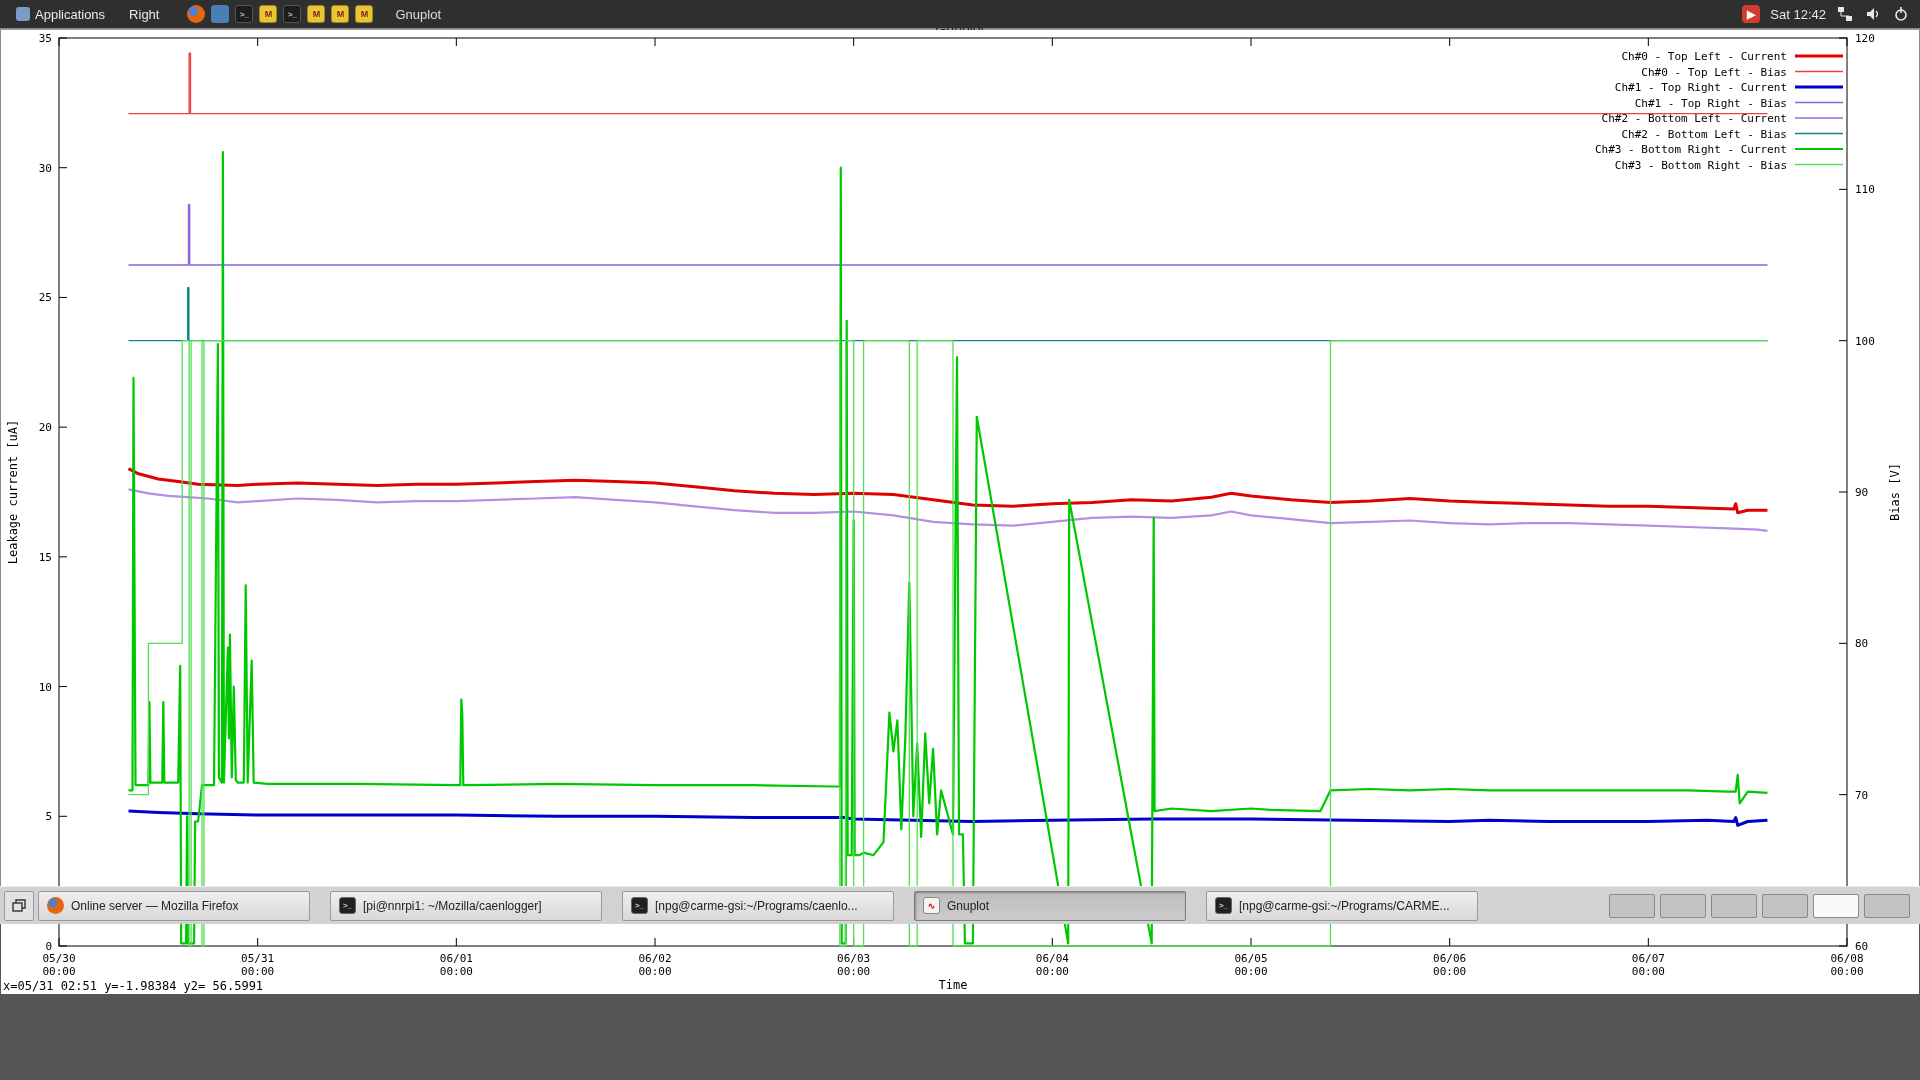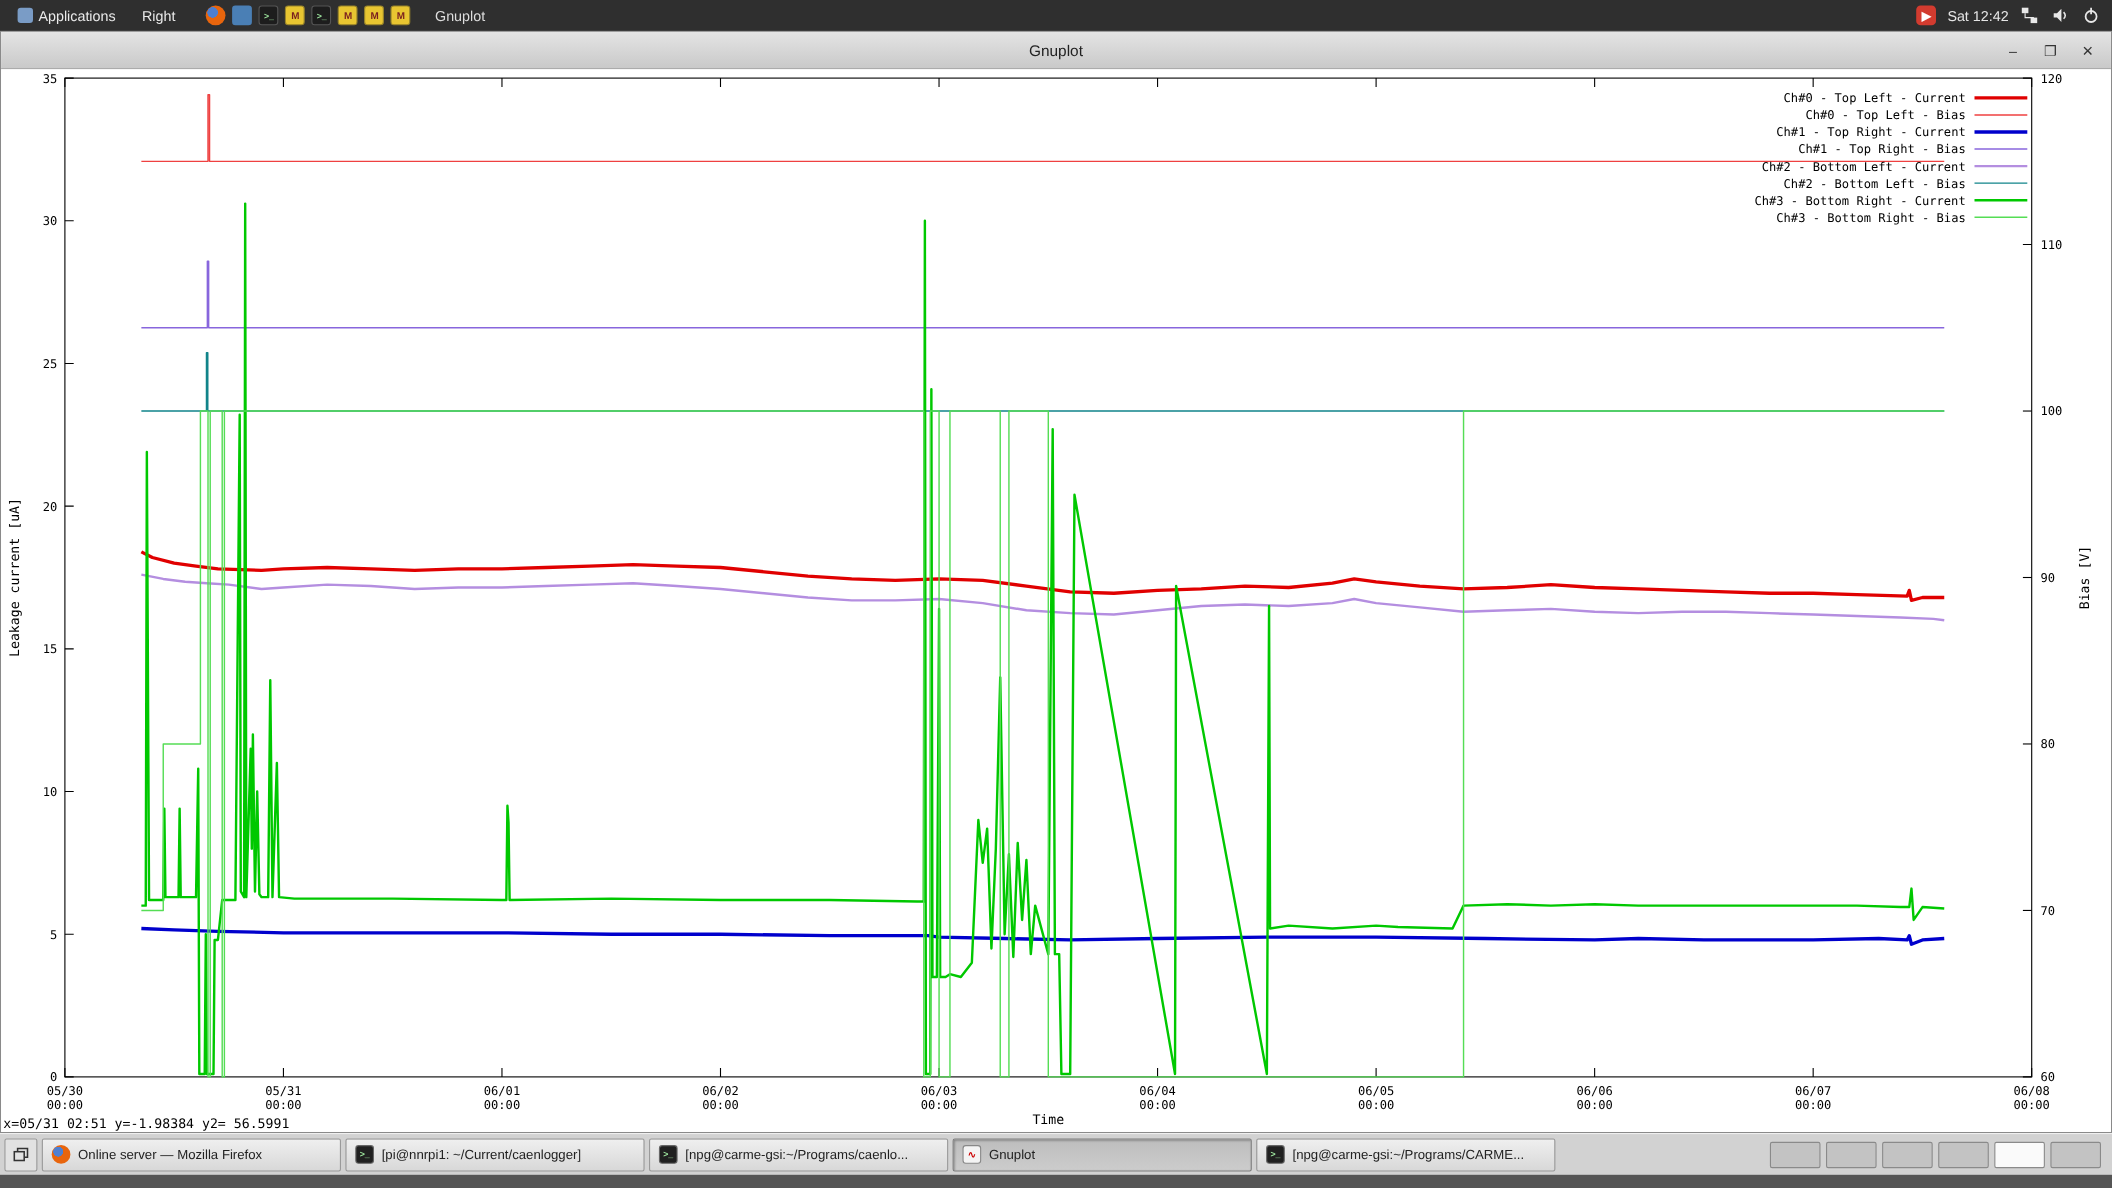--- a/index.html
+++ b/index.html
@@ -1,18 +1,18 @@
 <!DOCTYPE html>
 <html><head>
 <meta charset="utf-8">
 <style>
   * { margin:0; padding:0; box-sizing:border-box; }
   html,body { width:1920px; height:1080px; overflow:hidden; background:#555;
               font-family:"Liberation Sans", sans-serif; }
-  .screen { position:absolute; inset:0; width:1920px; height:1068px; }
+  .screen { position:absolute; inset:0; width:1920px; height:924px; }
 
   
   .panel { position:absolute; top:0; left:0; right:0; height:28px; background:#2f2f2f;
            color:#eaeaea; display:flex; align-items:center; font-size:13px; z-index:5; }
   .panel-left { display:flex; align-items:center; gap:4px; padding-left:6px; flex:1; }
   .menu { display:flex; align-items:center; gap:5px; padding:0 10px; height:28px; cursor:default; }
   .menu-glyph { width:14px; height:14px; border-radius:3px; background:#7a9cc6; display:inline-block; }
   .panel-apps { display:flex; align-items:center; gap:6px; margin-left:14px; }
   .p-app { width:18px; height:18px; border-radius:3px; display:flex; align-items:center;
            justify-content:center; font-size:9px; font-weight:bold; }
@@ -40,21 +40,21 @@
              font-size:12px; color:#000; background:#fff; }
 
   svg text { font-family:"DejaVu Sans Mono", monospace; fill:#000; }
 
   
   .taskbar { position:absolute; left:0; right:0; bottom:0; height:38px; background:#d2d2d2;
              border-top:1px solid #efefef; display:flex; align-items:center; padding:0 4px; gap:4px; }
   .show-desktop { width:30px; height:30px; background:#e2e2e2; border:1px solid #9a9a9a;
                   border-radius:2px; display:flex; align-items:center; justify-content:center; }
   .show-desktop svg { display:block; }
-  .task-buttons { display:flex; gap:4px; flex:1; }
+  .task-buttons { display:flex; gap:20px; flex:1; }
   .task-btn { width:272px; height:30px; display:flex; align-items:center; gap:7px; padding:0 8px;
               background:linear-gradient(#efefef,#d8d8d8); border:1px solid #9a9a9a; border-radius:2px;
               font-size:12px; color:#222; overflow:hidden; white-space:nowrap; cursor:default; }
   .task-btn.active { background:linear-gradient(#bdbdbd,#cccccc); border-color:#7c7c7c;
                      box-shadow:inset 1px 1px 2px rgba(0,0,0,.3); }
   .tb-icon { width:17px; height:17px; flex:0 0 auto; border-radius:3px; display:flex;
              align-items:center; justify-content:center; font-size:8px; font-weight:bold; }
   .tb-icon.firefox { background:radial-gradient(circle at 35% 35%, #4f7fd0 0 28%, #e8650d 30%); border-radius:50%; }
   .tb-icon.terminal { background:#202020; color:#9fe89f; border:1px solid #666; }
   .tb-icon.gnuplot { background:#f4f4f4; border:1px solid #888; color:#c00; font-size:9px; }
@@ -235,21 +235,21 @@
           <path d="M5 5V2h9v8h-3" fill="none" stroke="#333" stroke-width="1.4"></path>
         </svg>
     </span>
     <div class="task-buttons" id="task-buttons">
         <div class="task-btn">
           <span class="tb-icon firefox"></span>
           <span class="tb-label">Online server — Mozilla Firefox</span>
         </div>
         <div class="task-btn">
           <span class="tb-icon terminal">&gt;_</span>
-          <span class="tb-label">[pi@nnrpi1: ~/Current/caenlogger]</span>
+          <span class="tb-label">[pi@nnrpi1: ~/Mozilla/caenlogger]</span>
         </div>
         <div class="task-btn">
           <span class="tb-icon terminal">&gt;_</span>
           <span class="tb-label">[npg@carme-gsi:~/Programs/caenlo...</span>
         </div>
         <div class="task-btn active">
           <span class="tb-icon gnuplot">∿</span>
           <span class="tb-label">Gnuplot</span>
         </div>
         <div class="task-btn">

